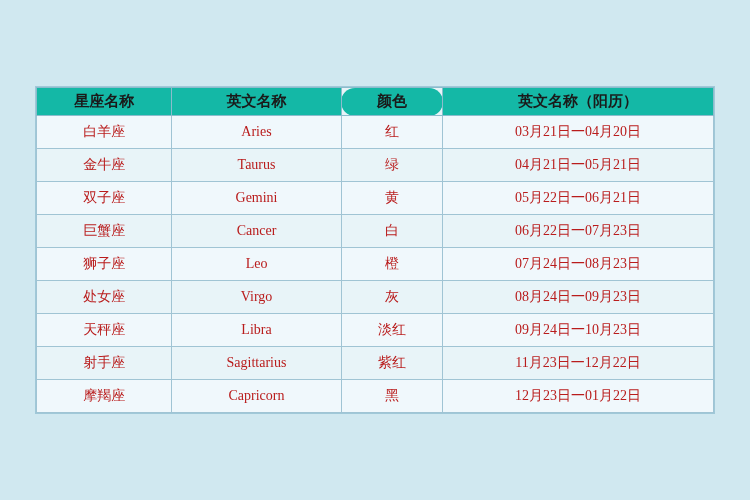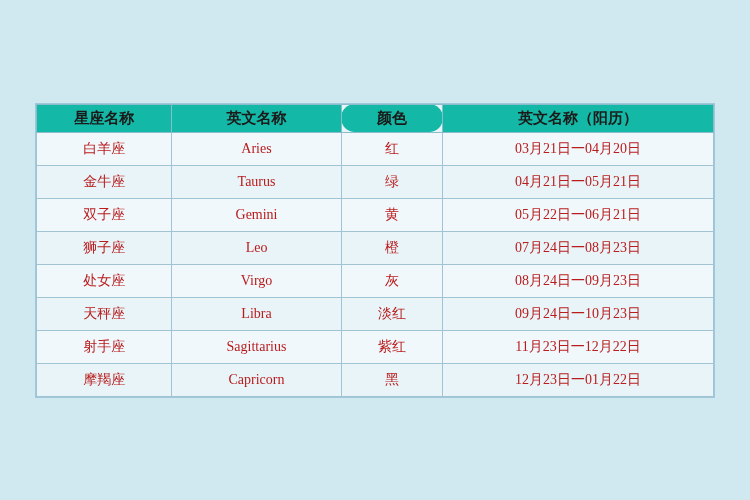--- a/index.html
+++ b/index.html
@@ -83,20 +83,26 @@
           <td>绿</td>
           <td>04月21日一05月21日</td>
         </tr>
         <tr>
           <td>双子座</td>
           <td>Gemini</td>
           <td>黄</td>
           <td>05月22日一06月21日</td>
         </tr>
         <tr>
+          <td>巨蟹座</td>
+          <td>Cancer</td>
+          <td>白</td>
+          <td>06月22日一07月23日</td>
+        </tr>
+        <tr>
           <td>狮子座</td>
           <td>Leo</td>
           <td>橙</td>
           <td>07月24日一08月23日</td>
         </tr>
         <tr>
           <td>处女座</td>
           <td>Virgo</td>
           <td>灰</td>
           <td>08月24日一09月23日</td>

